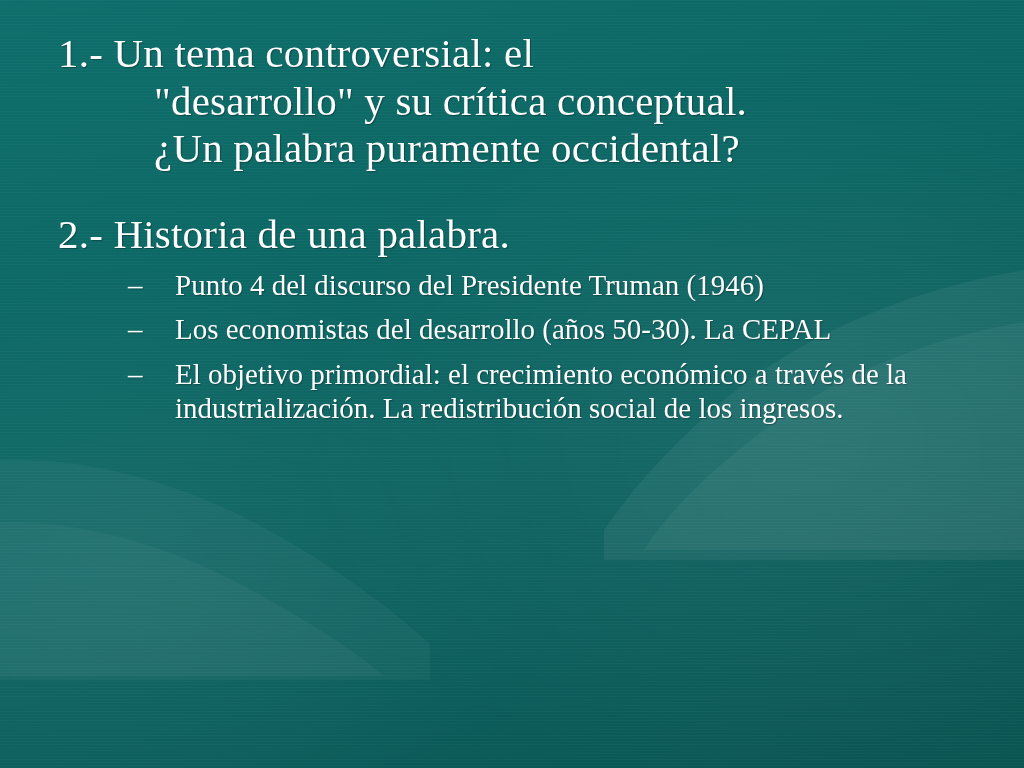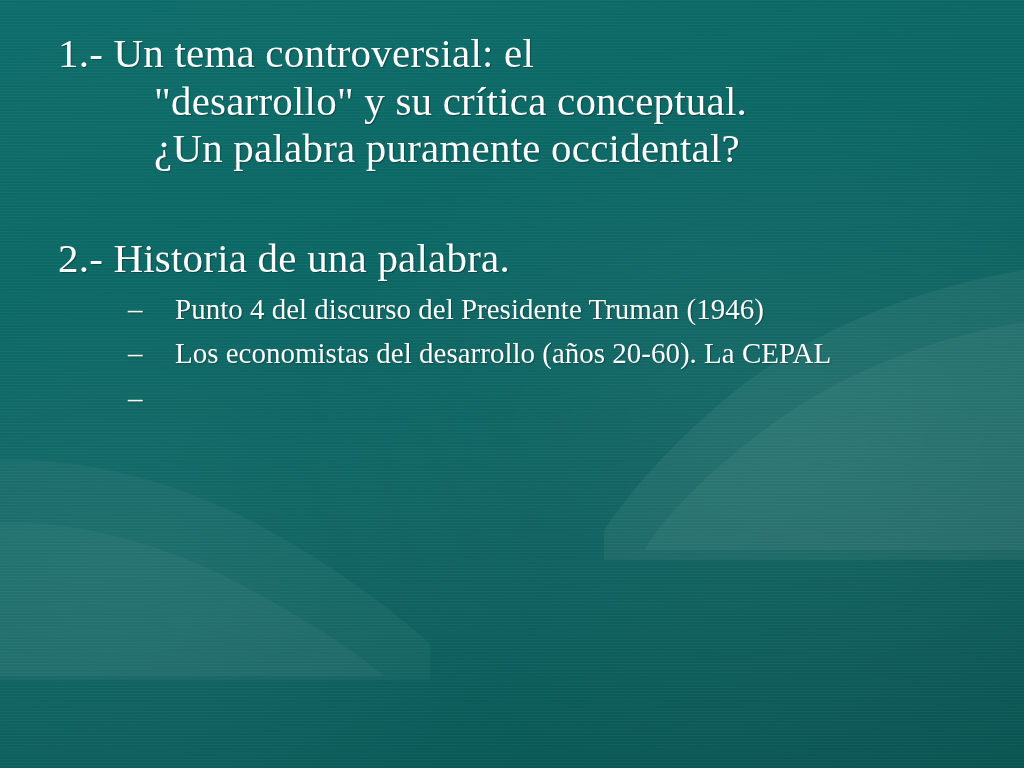--- a/index.html
+++ b/index.html
@@ -56,21 +56,21 @@
     letter-spacing: 0.2px;
     text-shadow: 1px 1px 1px rgba(0,0,0,0.30);
     margin: 0;
   }
   .lvl1 .hang {
     display: block;
     padding-left: 48px;
     text-indent: -48px;
   }
   .block-a { }
-  .block-b { margin-top: 62px; }
+  .block-b { margin-top: 38px; }
 
   .bullets {
     margin: 6px 0 0 0;
     padding: 0;
     list-style: none;
   }
   .bullets li {
     position: relative;
     font-size: 29px;
     line-height: 1.18;
@@ -117,21 +117,22 @@
       <span class="hang">2.- Historia de una palabra.</span>
     </div>
 
     <ul class="bullets">
       <li>
         <span class="dash">–</span>
         <span>Punto 4 del discurso del Presidente Truman (1946)</span>
       </li>
       <li>
         <span class="dash">–</span>
-        <span>Los economistas del desarrollo (años 20-60). La CEPAL</span>
+        <span>Los economistas del desarrollo (años 50-30). La CEPAL</span>
       </li>
       <li>
         <span class="dash">–</span>
+        <span>El objetivo primordial: el crecimiento económico a través de la industrialización. La redistribución social de los ingresos.</span>
       </li>
     </ul>
 
   </div>
 </div>
 
 </body></html>

